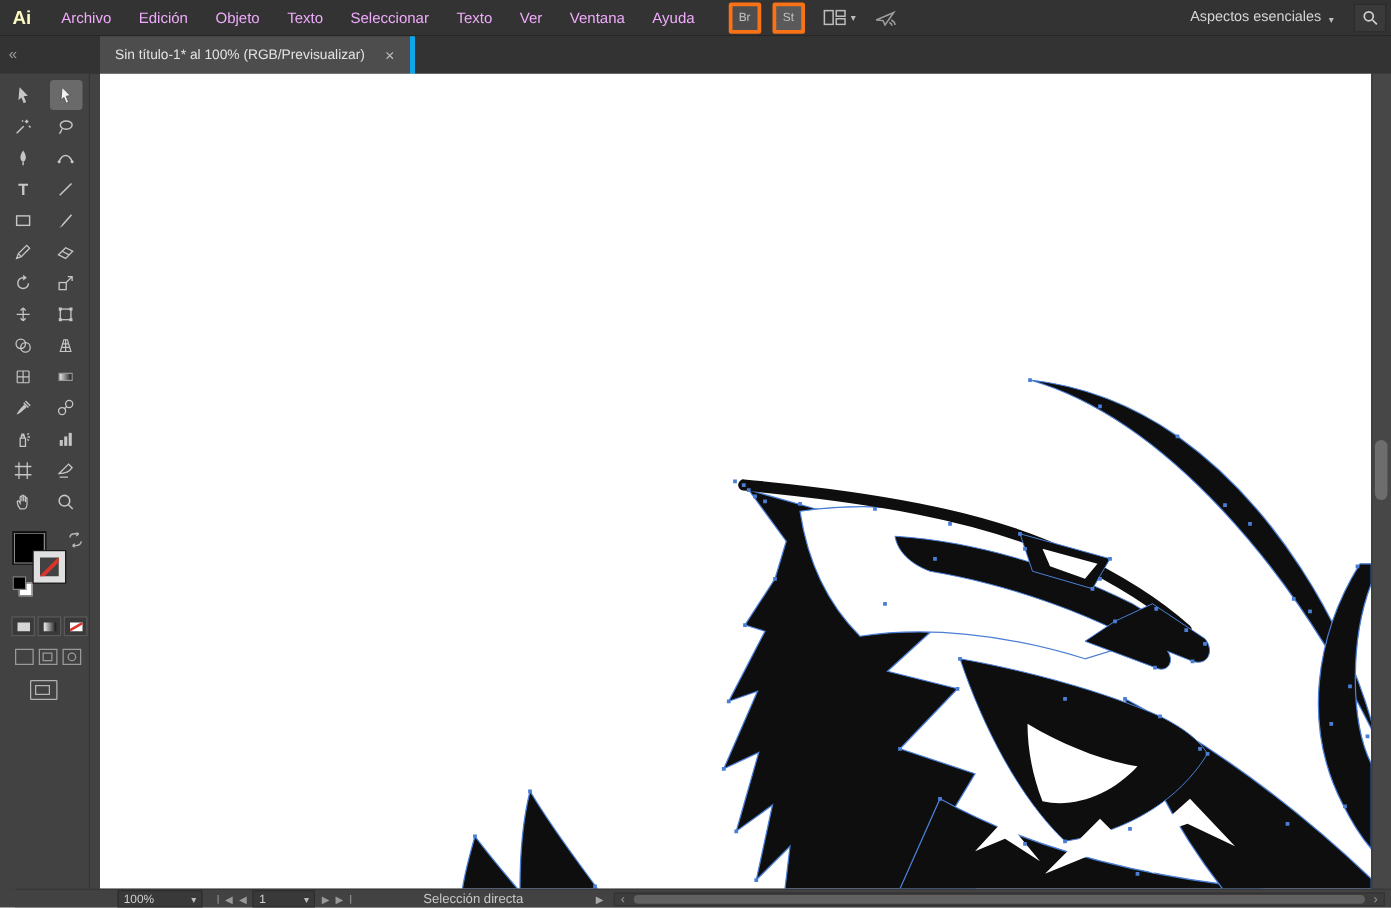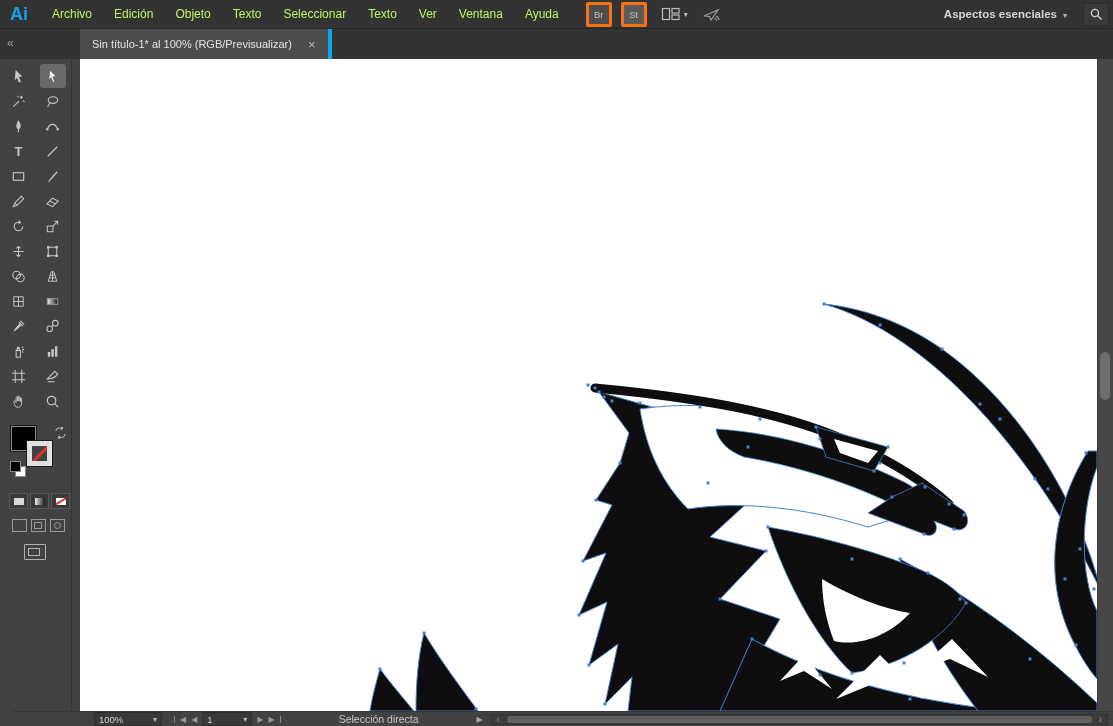--- a/index.html
+++ b/index.html
@@ -1,30 +1,30 @@
 <!DOCTYPE html>
 <html><head>
 <meta charset="utf-8">
 <style>
   html,body{margin:0;padding:0;}
   body{width:1113px;height:726px;position:relative;overflow:hidden;background:#424242;
        font-family:"Liberation Sans","DejaVu Sans",sans-serif;color:#dcdcdc;}
   
   .menubar{position:absolute;top:0;left:0;width:1113px;height:29px;background:#333333;
            border-bottom:1px solid #262626;box-sizing:border-box;display:flex;align-items:center;font-size:12px;}
-  .logo{color:#0ea5e9;font-weight:700;font-size:18px;padding:0 13px 0 10px;text-align:center;}
-  .menu-item{padding:0 11px;cursor:default;color:#bef264;}
+  .logo{color:#fef9c3;font-weight:700;font-size:15px;padding:0 13px 0 10px;text-align:center;}
+  .menu-item{padding:0 11px;cursor:default;color:#f0abfc;}
   .mb-badges{display:flex;gap:9px;margin-left:16px;align-items:center;}
   .badge{width:20px;height:19px;background:#4e4e4e;border:3px solid #f97316;border-radius:2px;
          font-size:9.5px;display:flex;align-items:center;justify-content:center;color:#c3c3c3;}
   .mb-ico{display:flex;align-items:center;gap:3px;margin-left:14px;color:#bdbdbd;}
   .mb-ico svg{display:block;}
   .chev{font-size:8px;color:#bdbdbd;}
   .mb-right{margin-left:auto;display:flex;align-items:center;gap:16px;padding-right:4px;}
-  .workspace{font-size:11.5px;color:#d5d5d5;display:flex;align-items:flex-end;gap:6px;cursor:default;font-weight:bold;}
+  .workspace{font-size:11.5px;color:#d5d5d5;display:flex;align-items:flex-end;gap:6px;cursor:default;}
   .searchbox{width:24px;height:21px;background:#3a3a3a;border:1px solid #2b2b2b;display:flex;
              align-items:center;justify-content:center;}
   
   .tabbar{position:absolute;top:29px;left:0;width:1113px;height:30px;background:#333333;}
   .collapse{position:absolute;left:7px;top:6px;color:#9b9b9b;font-size:12px;line-height:16px;}
   .tab{position:absolute;left:80px;top:0;height:30px;background:#4d4d4d;display:flex;align-items:center;
        padding:0 12px;gap:16px;font-size:11px;color:#e3e3e3;border-right:4px solid #0ea5e9;box-sizing:border-box;}
   .tab-close{color:#bdbdbd;font-size:13px;line-height:13px;}
   
   .toolbar{position:absolute;left:0;top:59px;width:72px;height:652px;background:#424242;

